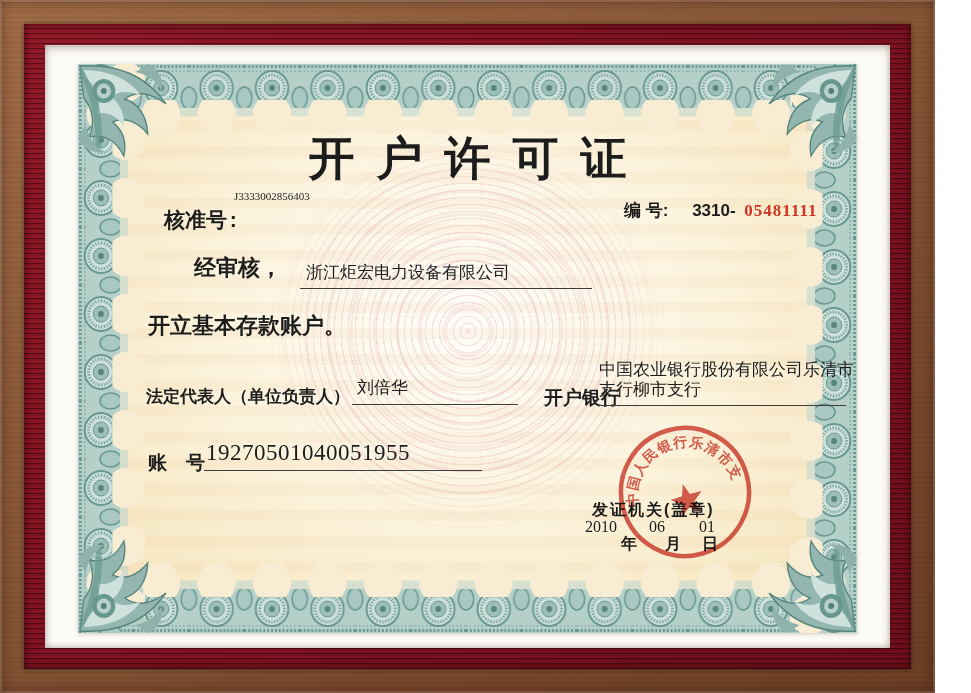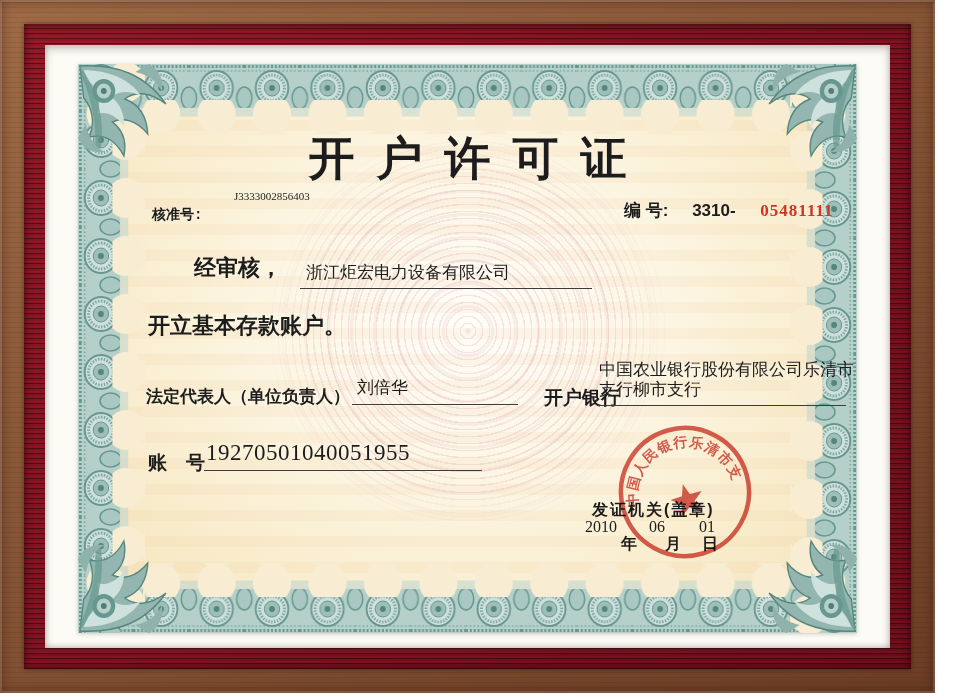--- a/index.html
+++ b/index.html
@@ -37,21 +37,21 @@
 
   
   .content{position:absolute;inset:0;color:#1c1c1c;}
   .abs{position:absolute;white-space:nowrap;}
   .sans{font-family:"Liberation Sans",sans-serif;font-weight:600;}
   .serif{font-family:"Liberation Serif","DejaVu Serif",serif;}
   .rule{position:absolute;height:1px;background:#3c3c3c;}
 
   #title{top:64px;left:0;width:100%;text-align:center;font-size:46px;font-weight:700;
          letter-spacing:22px;text-indent:22px;font-family:"Liberation Serif",serif;}
-  #approval-label{left:74px;top:142px;font-size:14px;font-family:Liberation Mono, monospace;}
+  #approval-label{left:86px;top:142px;font-size:21px;font-family:Liberation Mono, monospace;}
   #approval-value{left:128px;top:126px;font-size:11px;margin-left:28px;}
   #serial{left:546px;top:135px;font-size:17px;}
   #serial .num{color:#d03522;font-weight:700;letter-spacing:1px;}
   #body-prefix{left:116px;top:189px;font-size:22px;}
   #company-name{left:228px;top:197px;font-size:17px;}
   #body-suffix{left:530px;top:189px;font-size:22px;}
   #body-line2{left:70px;top:247px;font-size:22px;}
   #rep-label{left:68px;top:321px;font-size:17px;}
   #rep-name{left:279px;top:312px;font-size:17px;}
   #bank-label{left:446px;top:321px;font-size:19px;margin-left:20px;}
@@ -138,21 +138,21 @@
 
     <div class="content">
       <div id="title" class="abs">开户许可证</div>
 
       <div id="approval-label" class="abs sans">核准号:</div>
       <div id="approval-value" class="abs serif">J3333002856403</div>
 
       <div id="serial" class="abs">
         <span class="sans">编 号:</span>
         <span class="sans" style="margin-left:19px">3310-</span>
-        <span class="serif num" style="margin-left:20px">05481111</span>
+        <span class="serif num" style="margin-left:4px">05481111</span>
       </div>
 
       <div id="body-prefix" class="abs sans">经审核，</div>
       <div id="company-name" class="abs serif">浙江炬宏电力设备有限公司</div>
       <div class="rule" style="left:222px;top:224px;width:292px;"></div>
       <div id="body-line2" class="abs sans">开立基本存款账户。</div>
 
       <div id="rep-label" class="abs sans">法定代表人（单位负责人）</div>
       <div id="rep-name" class="abs serif">刘倍华</div>
       <div class="rule" style="left:274px;top:340px;width:166px;"></div>

